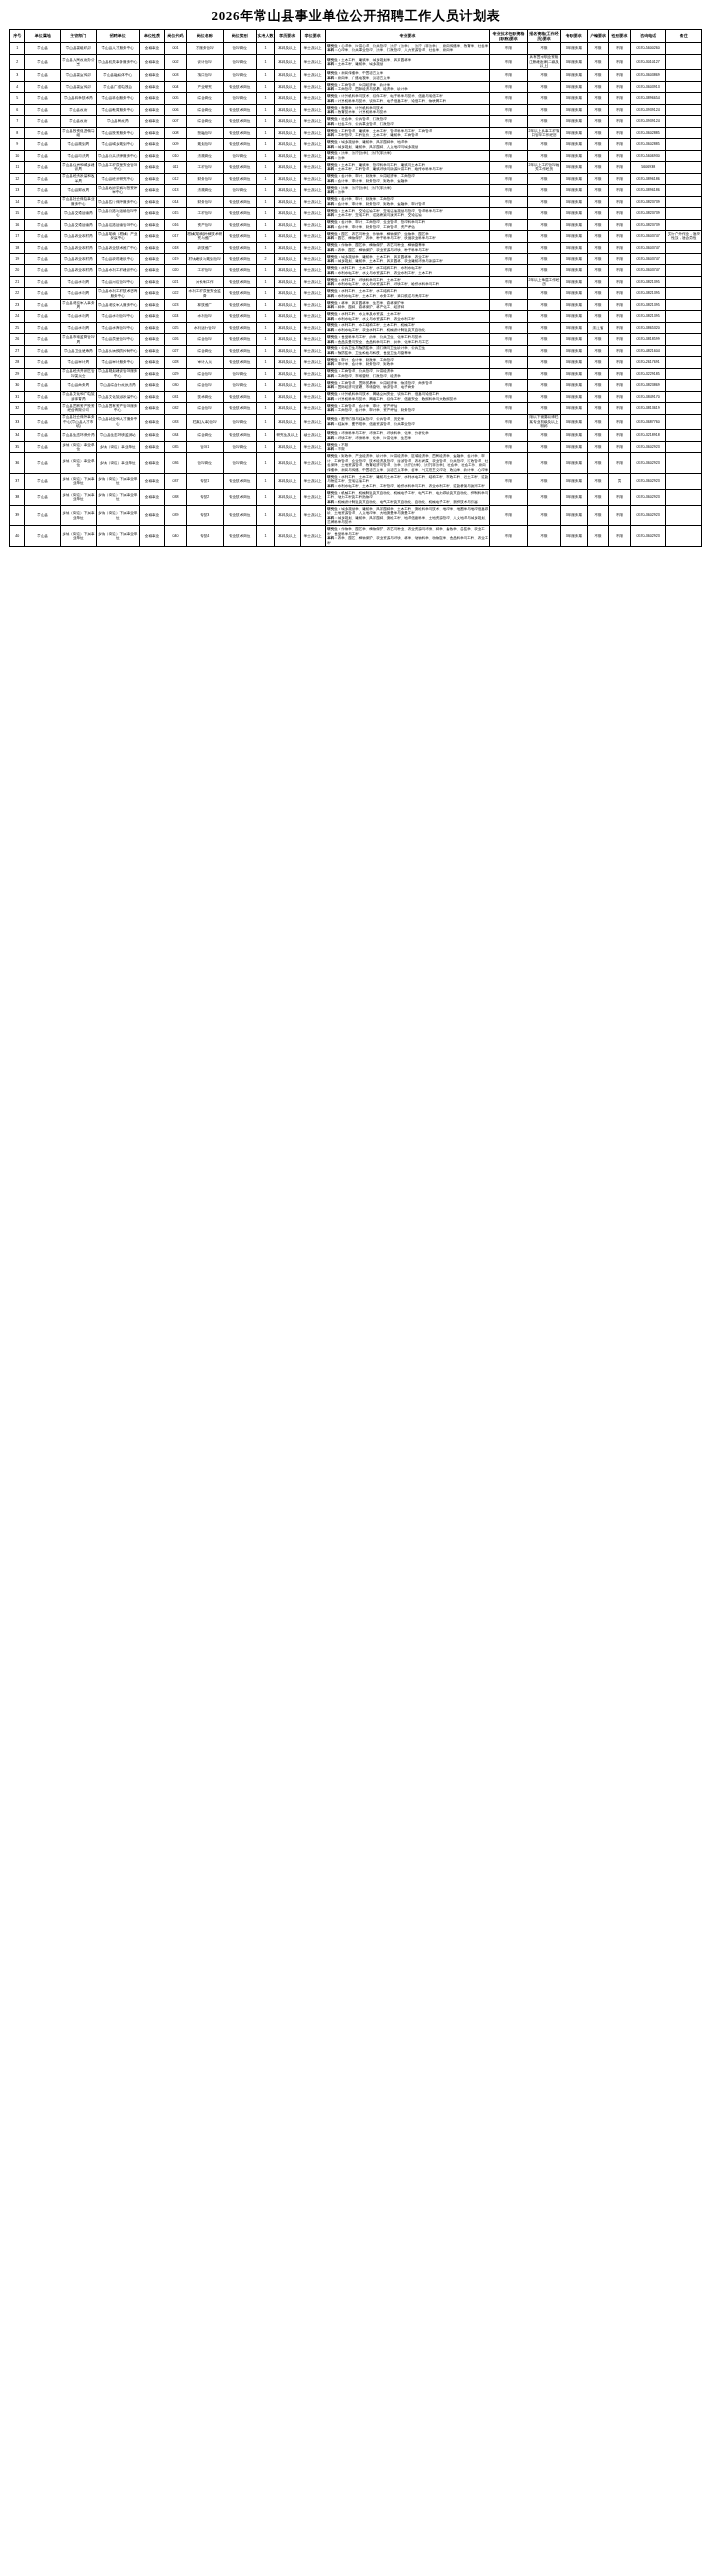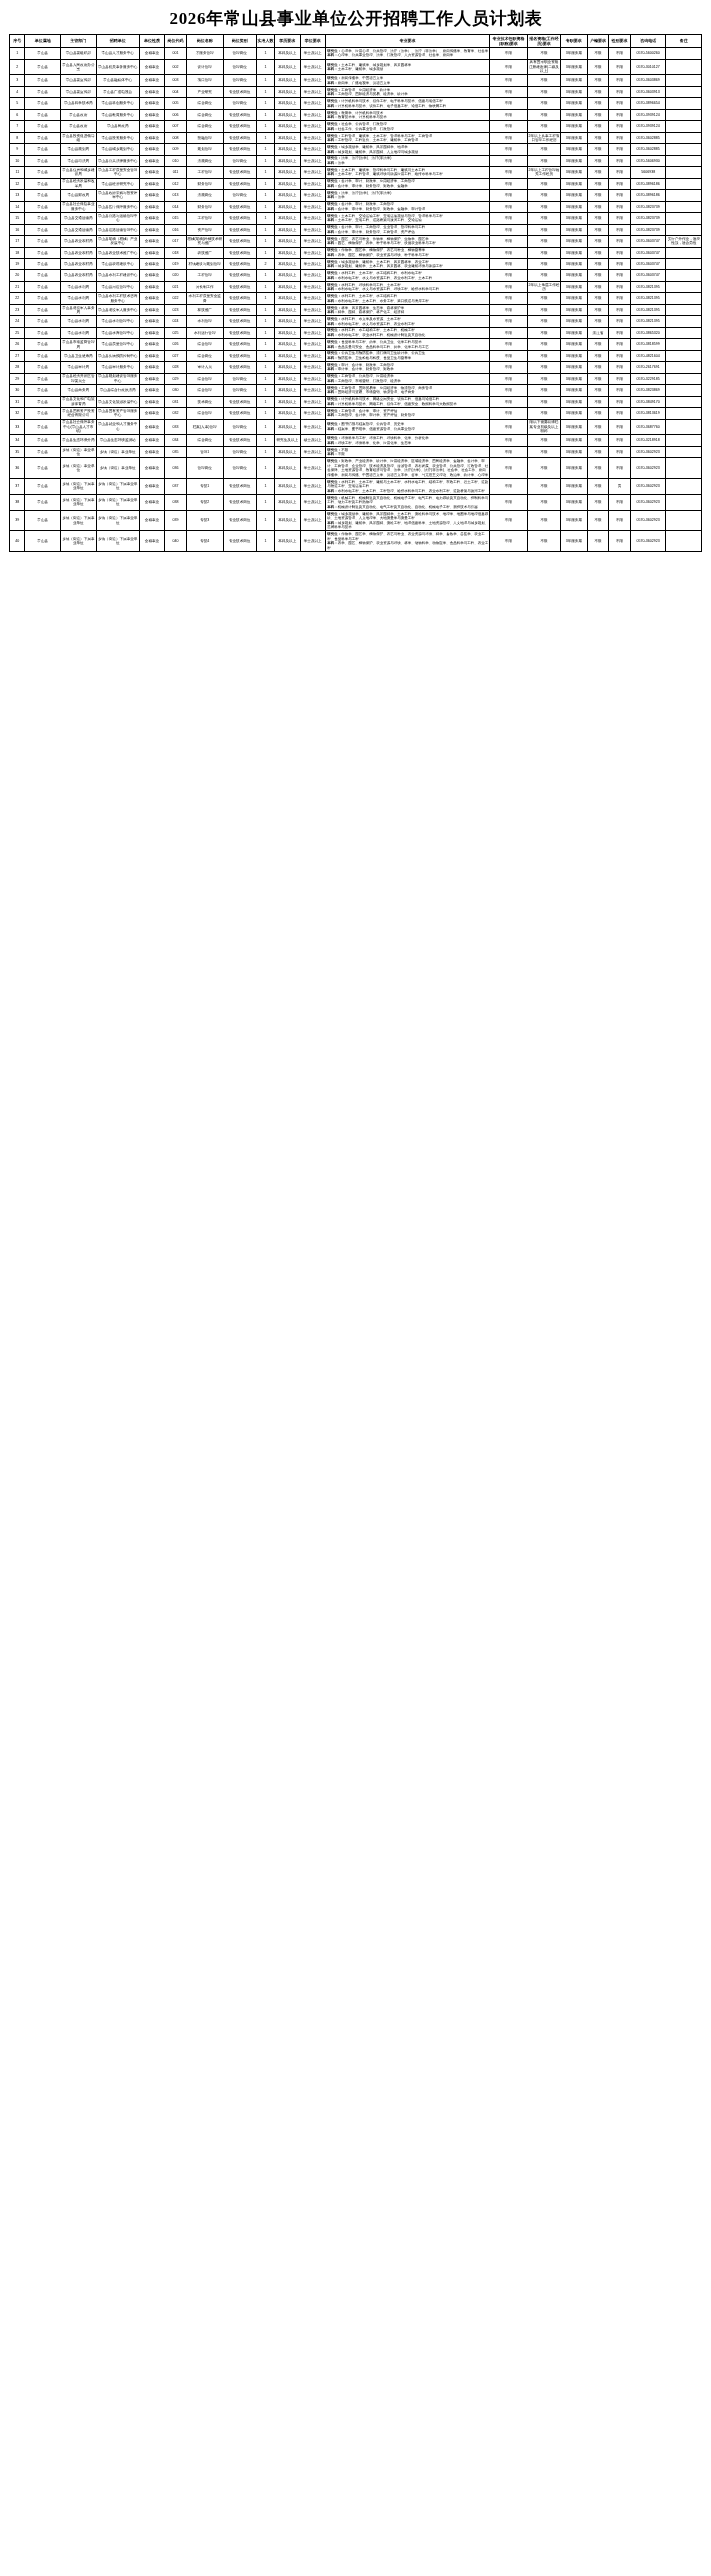--- a/index.html
+++ b/index.html
@@ -1,18 +1,18 @@
 <!DOCTYPE html>
 <html style="font-size:10.5px"><head>
 <meta charset="utf-8">
 <style>
   html,body{margin:0;padding:0;background:#ffffff;}
   body{font-family:"Liberation Sans","DejaVu Sans",sans-serif;color:#000;}
   .page{width:712px;box-sizing:border-box;padding:4px 9.2px 13px 9.2px;}
-  .doc-title{text-align:center;font-family:"Liberation Serif","DejaVu Serif",serif;font-weight:bold;font-size:17px;letter-spacing:0.7px;margin:2.6px 0 4px 0;}
+  .doc-title{text-align:center;font-family:"Liberation Serif","DejaVu Serif",serif;font-weight:bold;font-size:13px;letter-spacing:0.7px;margin:2.6px 0 4px 0;}
   table{border-collapse:collapse;width:693px;table-layout:fixed;}
   th,td{border:0.7px solid #000;font-size:3.6px;line-height:1.25;text-align:center;vertical-align:middle;padding:0.7px 0px;word-break:break-all;}
   thead th{font-weight:bold;font-size:4px;padding:1.3px 0;}
   td.major{text-align:left;padding-left:1.3px;font-size:3.5px;line-height:1.3;}
   td.major b{font-weight:bold;}
   col.c0{width:12px}  
   col.c1{width:28px}  
   col.c2{width:28px}  
   col.c3{width:34px}  
   col.c4{width:20px}  

